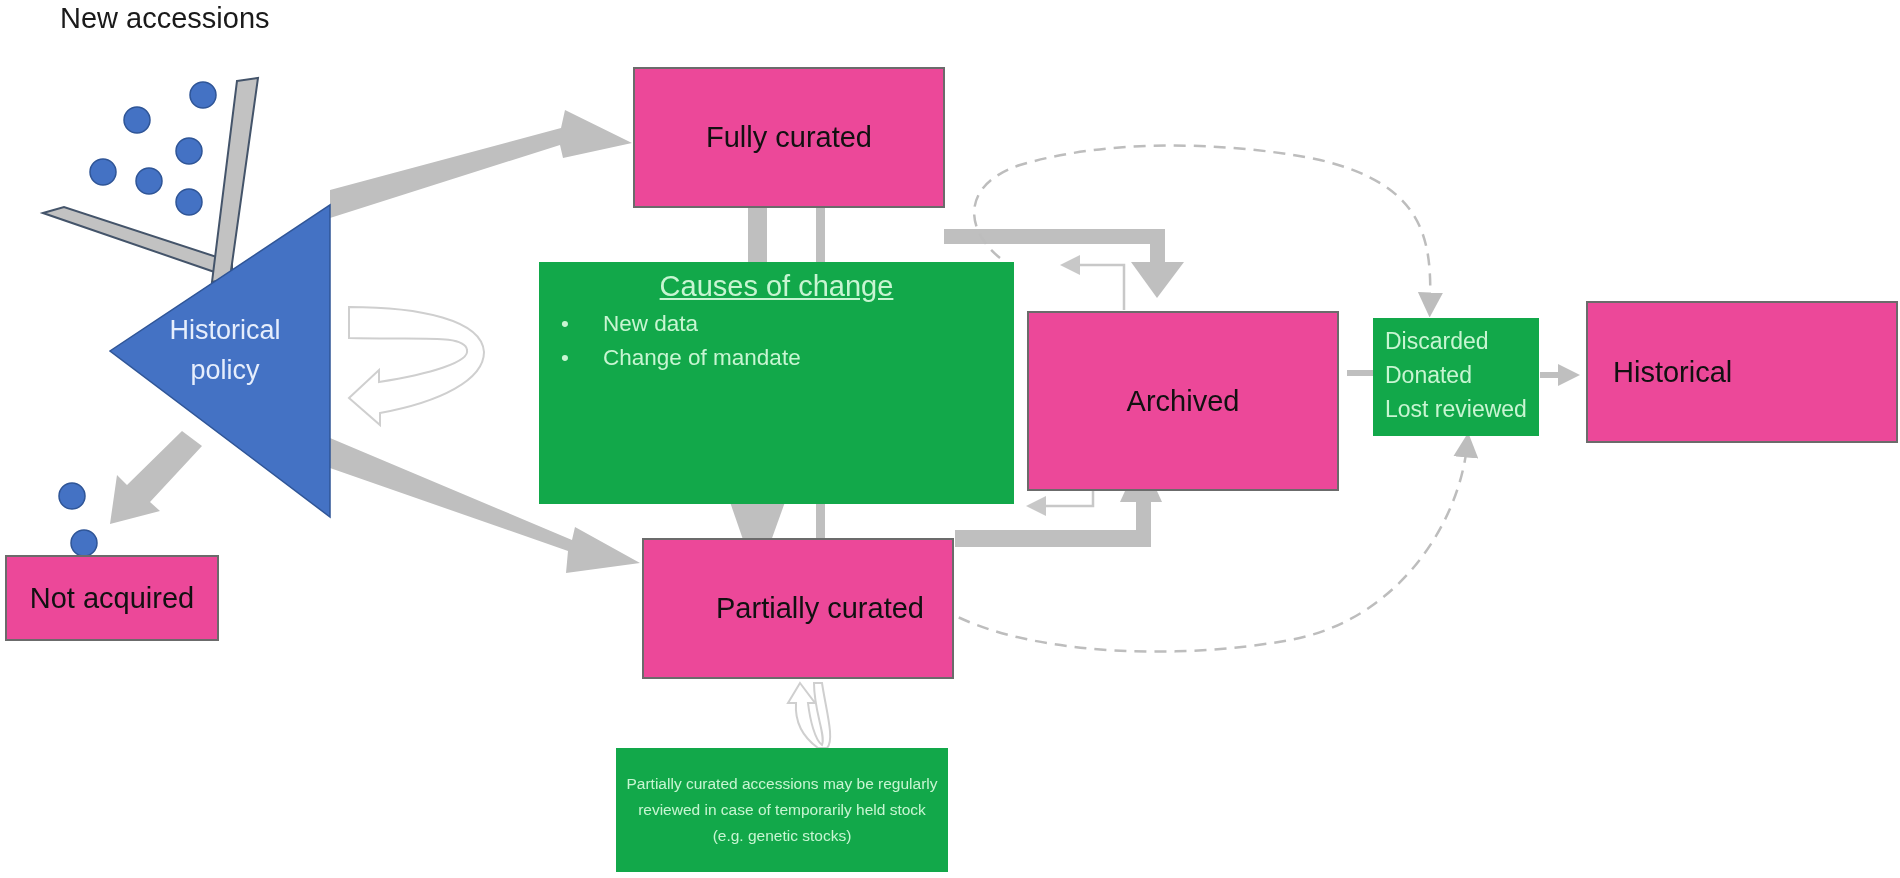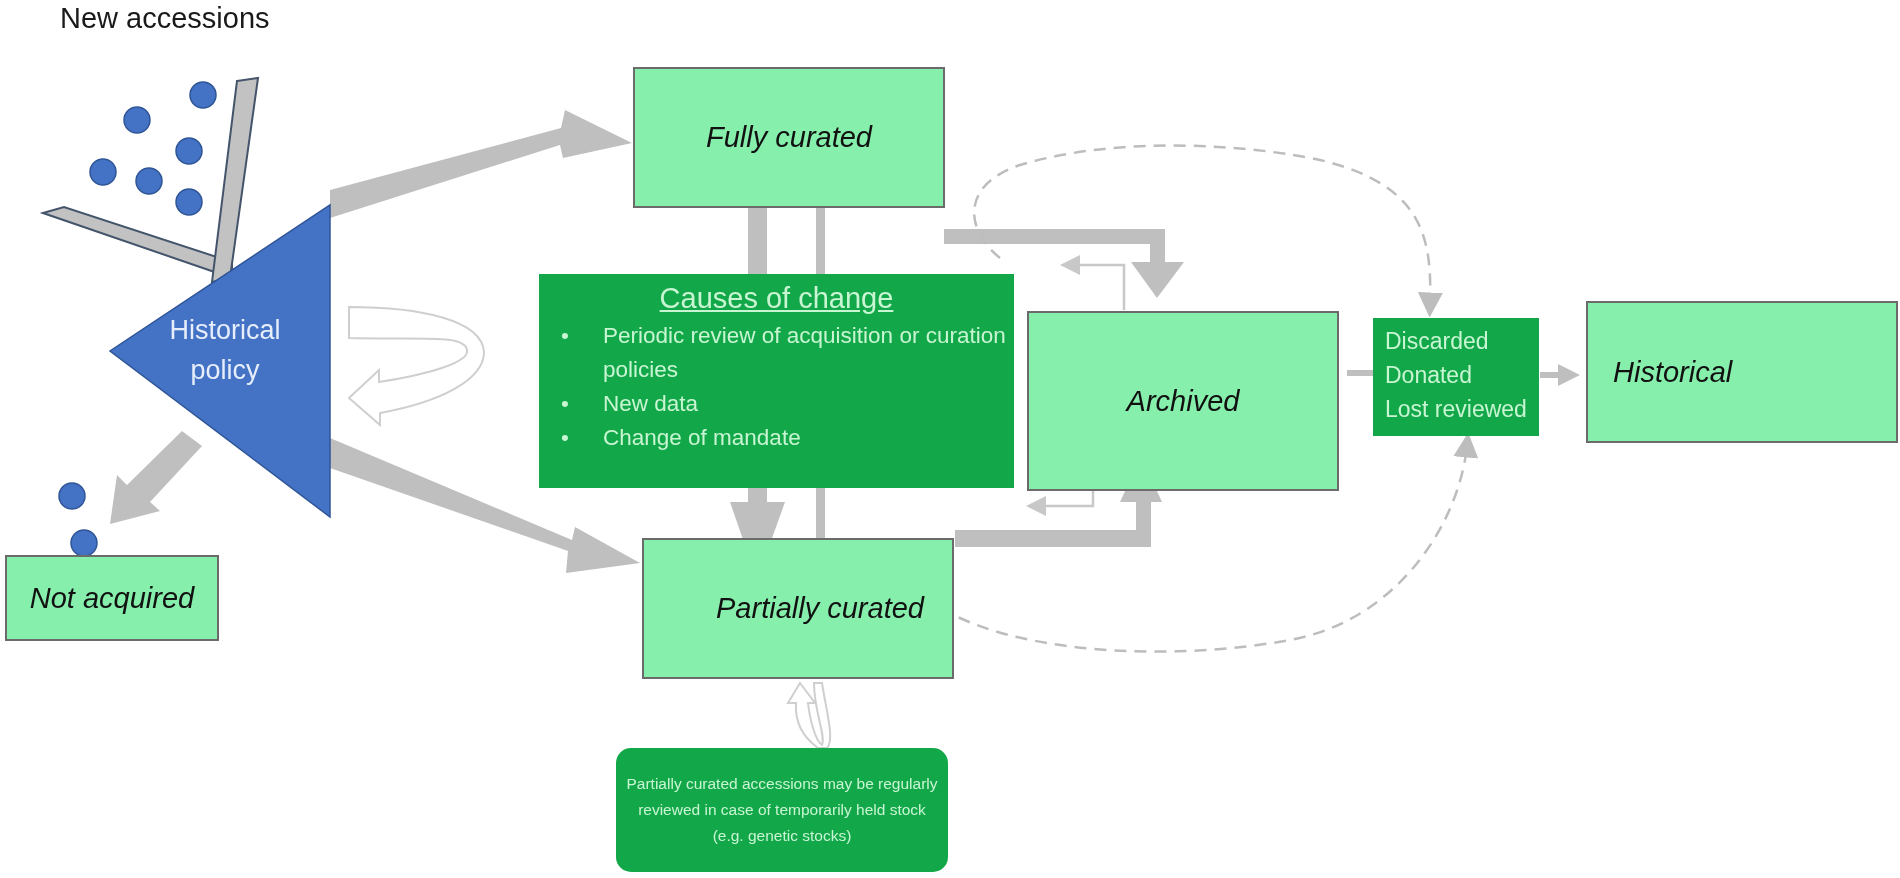--- a/index.html
+++ b/index.html
@@ -1,36 +1,36 @@
 <!DOCTYPE html>
 <html><head>
   <meta charset="utf-8">
   <style>
     html, body { margin: 0; padding: 0; background: #ffffff; }
     body { width: 1900px; height: 878px; position: relative; overflow: hidden;
            font-family: "Liberation Sans", "DejaVu Sans", sans-serif; }
     #diagram { position: absolute; left: 0; top: 0; width: 1900px; height: 878px; }
     .label { position: absolute; color: #1a1a1a; }
-    .box { position: absolute; background: #86efac; border: 2px solid #6b6b6b; box-sizing: border-box;
-           display: flex; align-items: center; justify-content: center; color: #111; font-size: 29px; font-style: italic; }
+    .box { position: absolute; background: #ec4899; border: 2px solid #6b6b6b; box-sizing: border-box;
+           display: flex; align-items: center; justify-content: center; color: #111; font-size: 29px; }
     .green { position: absolute; background: #12a84a; box-sizing: border-box; color: #c8f5d2; }
     #new-accessions { left: 60px; top: 2px; font-size: 29px; }
     #box-fully { left: 633px; top: 67px; width: 312px; height: 141px; }
     #box-partial { left: 642px; top: 538px; width: 312px; height: 141px; padding-left: 44px; }
     #box-archived { left: 1027px; top: 311px; width: 312px; height: 180px; }
     #box-historical { left: 1586px; top: 301px; width: 312px; height: 142px; justify-content: flex-start; padding-left: 25px; }
     #box-notacq { left: 5px; top: 555px; width: 214px; height: 86px; }
-    #causes { left: 539px; top: 262px; width: 475px; height: 214px; padding: 8px 0 0 0; margin-top: 12px; }
+    #causes { left: 539px; top: 262px; width: 475px; height: 242px; padding: 8px 0 0 0; }
     #causes .title { text-align: center; font-size: 29px; text-decoration: underline; margin-bottom: 4px; }
     #causes ul { margin: 0; padding: 0 0 0 22px; list-style: none; }
     #causes li { font-size: 22.5px; line-height: 34px; position: relative; padding-left: 42px; }
     #causes li::before { content: "•"; position: absolute; left: 0; }
     #fate { left: 1373px; top: 318px; width: 166px; height: 118px; padding: 6px 0 0 12px; font-size: 23px; line-height: 34px; }
     #note { left: 616px; top: 748px; width: 332px; height: 124px; padding: 8px 10px; text-align: center;
-            font-size: 15.5px; line-height: 26px; display: flex; align-items: center; justify-content: center; border-radius: 15px; }
+            font-size: 15.5px; line-height: 26px; display: flex; align-items: center; justify-content: center; }
     #acq-label { position: absolute; left: 140px; top: 310px; width: 170px; text-align: center;
                  color: #e6eefc; font-size: 27px; line-height: 40px; }
   </style>
 </head>
 <body>
 
 <svg id="diagram" viewBox="0 0 1900 878" xmlns="http://www.w3.org/2000/svg">
   <defs>
     <marker id="dashHead" markerWidth="10" markerHeight="10" refX="5" refY="5" orient="auto">
       <path d="M0,0 L10,5 L0,10 z" fill="#bdbdbd"></path>
@@ -128,21 +128,20 @@
   <span>Historical</span>
 </div>
 
 <div class="box" id="box-notacq">
   <span>Not acquired</span>
 </div>
 
 <div class="green" id="causes">
   <div class="title">Causes of change</div>
   <ul>
-    <li>Periodic review of acquisition or curation policies</li>
     <li>New data</li>
     <li>Change of mandate</li>
   </ul>
 </div>
 
 <div class="green" id="fate">
   <div>Discarded</div>
   <div>Donated</div>
   <div>Lost reviewed</div>
 </div>

